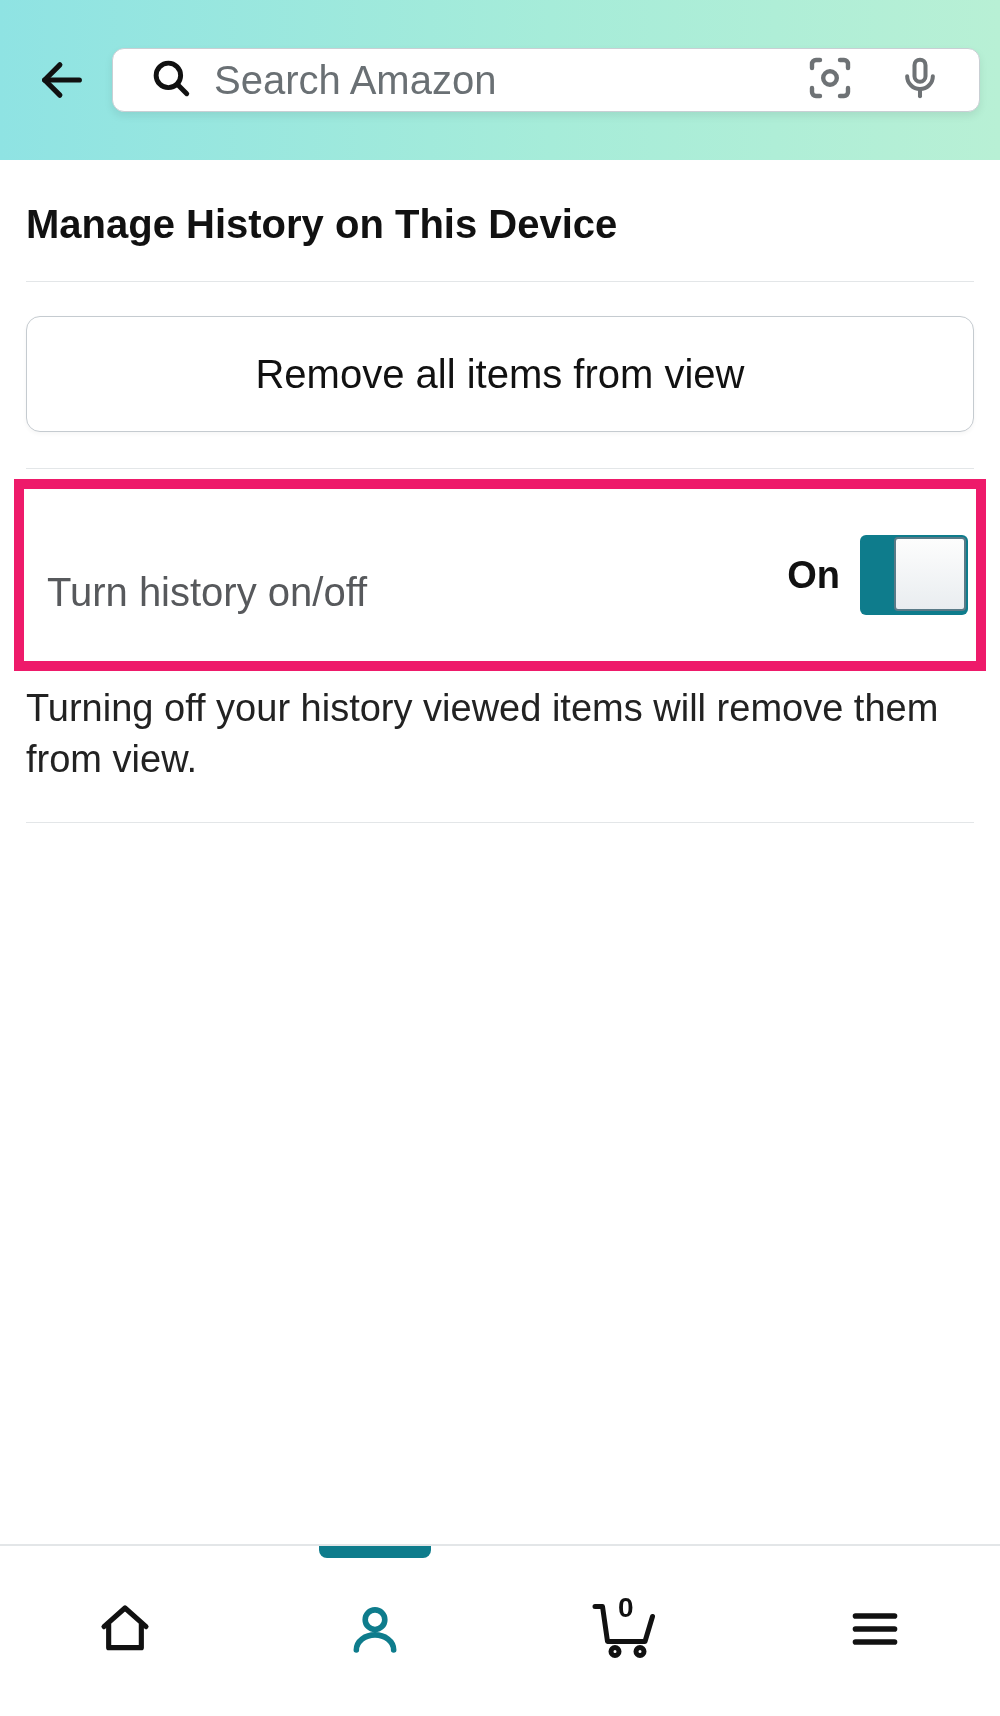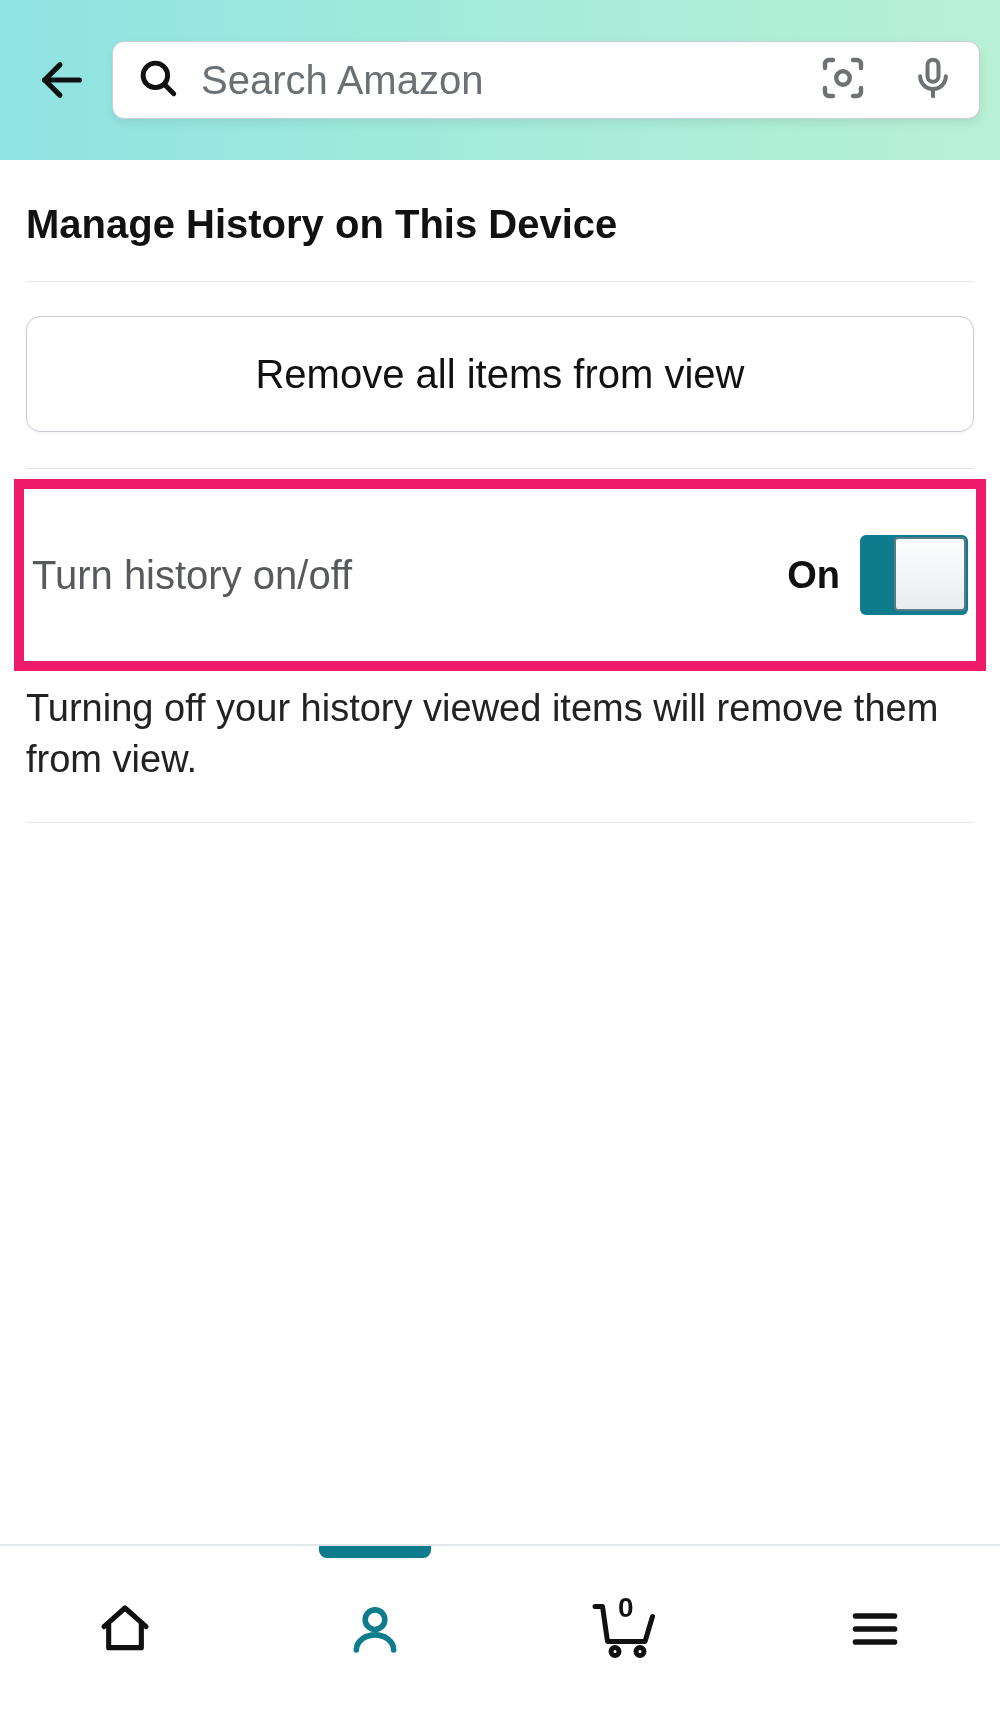--- a/index.html
+++ b/index.html
@@ -24,27 +24,27 @@
   .back-btn {
     width: 64px;
     height: 64px;
     display: flex;
     align-items: center;
     justify-content: center;
     margin-right: 18px;
   }
   .searchbar {
     flex: 1;
-    height: 78px;
+    height: 64px;
     background: #fff;
     border: 1px solid #c9cfd4;
     border-radius: 12px;
     display: flex;
     align-items: center;
-    padding: 0 24px;
+    padding: 0 37px;
     box-shadow: 0 4px 8px rgba(0,0,0,0.08);
     justify-content: flex-end;
   }
   .searchbar .s-icon { flex: 0 0 auto; }
   .searchbar input {
     flex: 1;
     border: none;
     outline: none;
     font-size: 40px;
     color: #333;
@@ -81,23 +81,24 @@
 
   .divider2 { height: 1px; background: #e3e6e8; margin-top: 36px; }
 
   .highlight-box {
     margin: 10px -12px 0 -12px;
     border: 10px solid #ee1a6a;
     padding: 22px 8px 22px 8px;
   }
   .toggle-row {
     display: flex;
-    align-items: center;
+    align-items: flex-end;
     justify-content: space-between;
     padding: 24px 0;
+    margin-left: 15px;
   }
   .toggle-label {
     font-size: 40px;
     color: #57595c;
   }
   .toggle-right { display: flex; align-items: center; gap: 20px; }
   .toggle-state { font-size: 38px; font-weight: 700; color: #111; }
 
   .switch {
     width: 108px;

